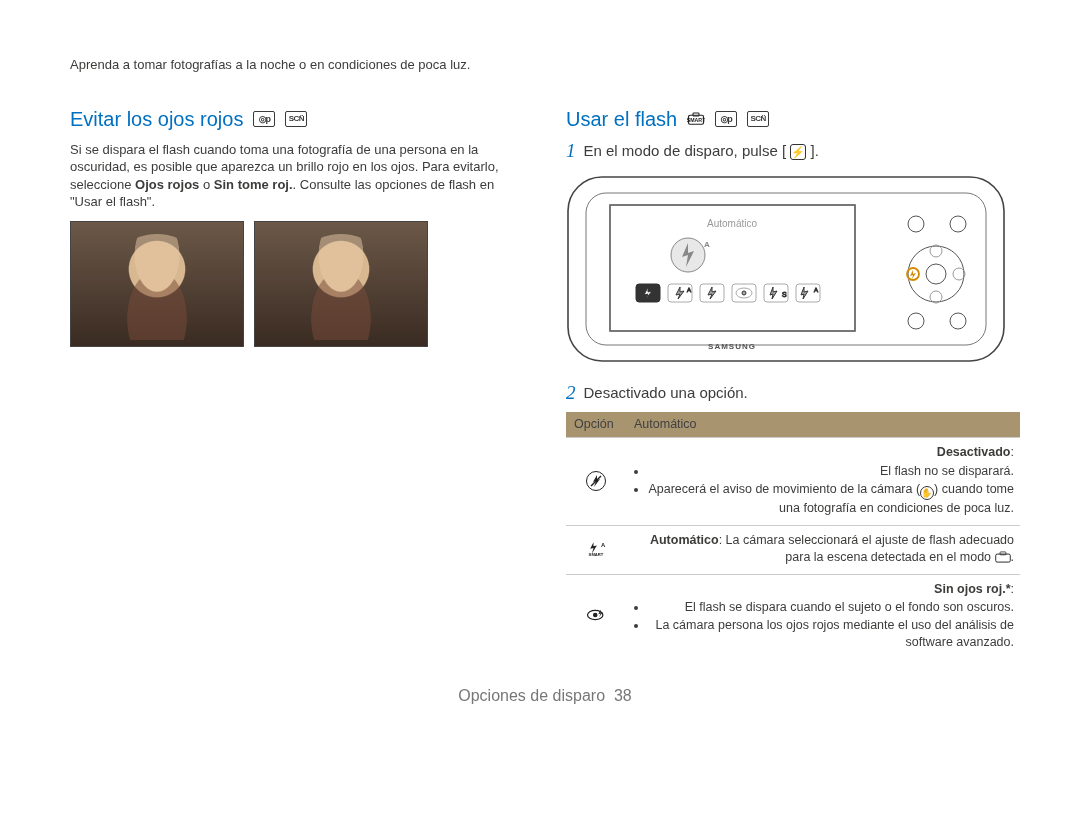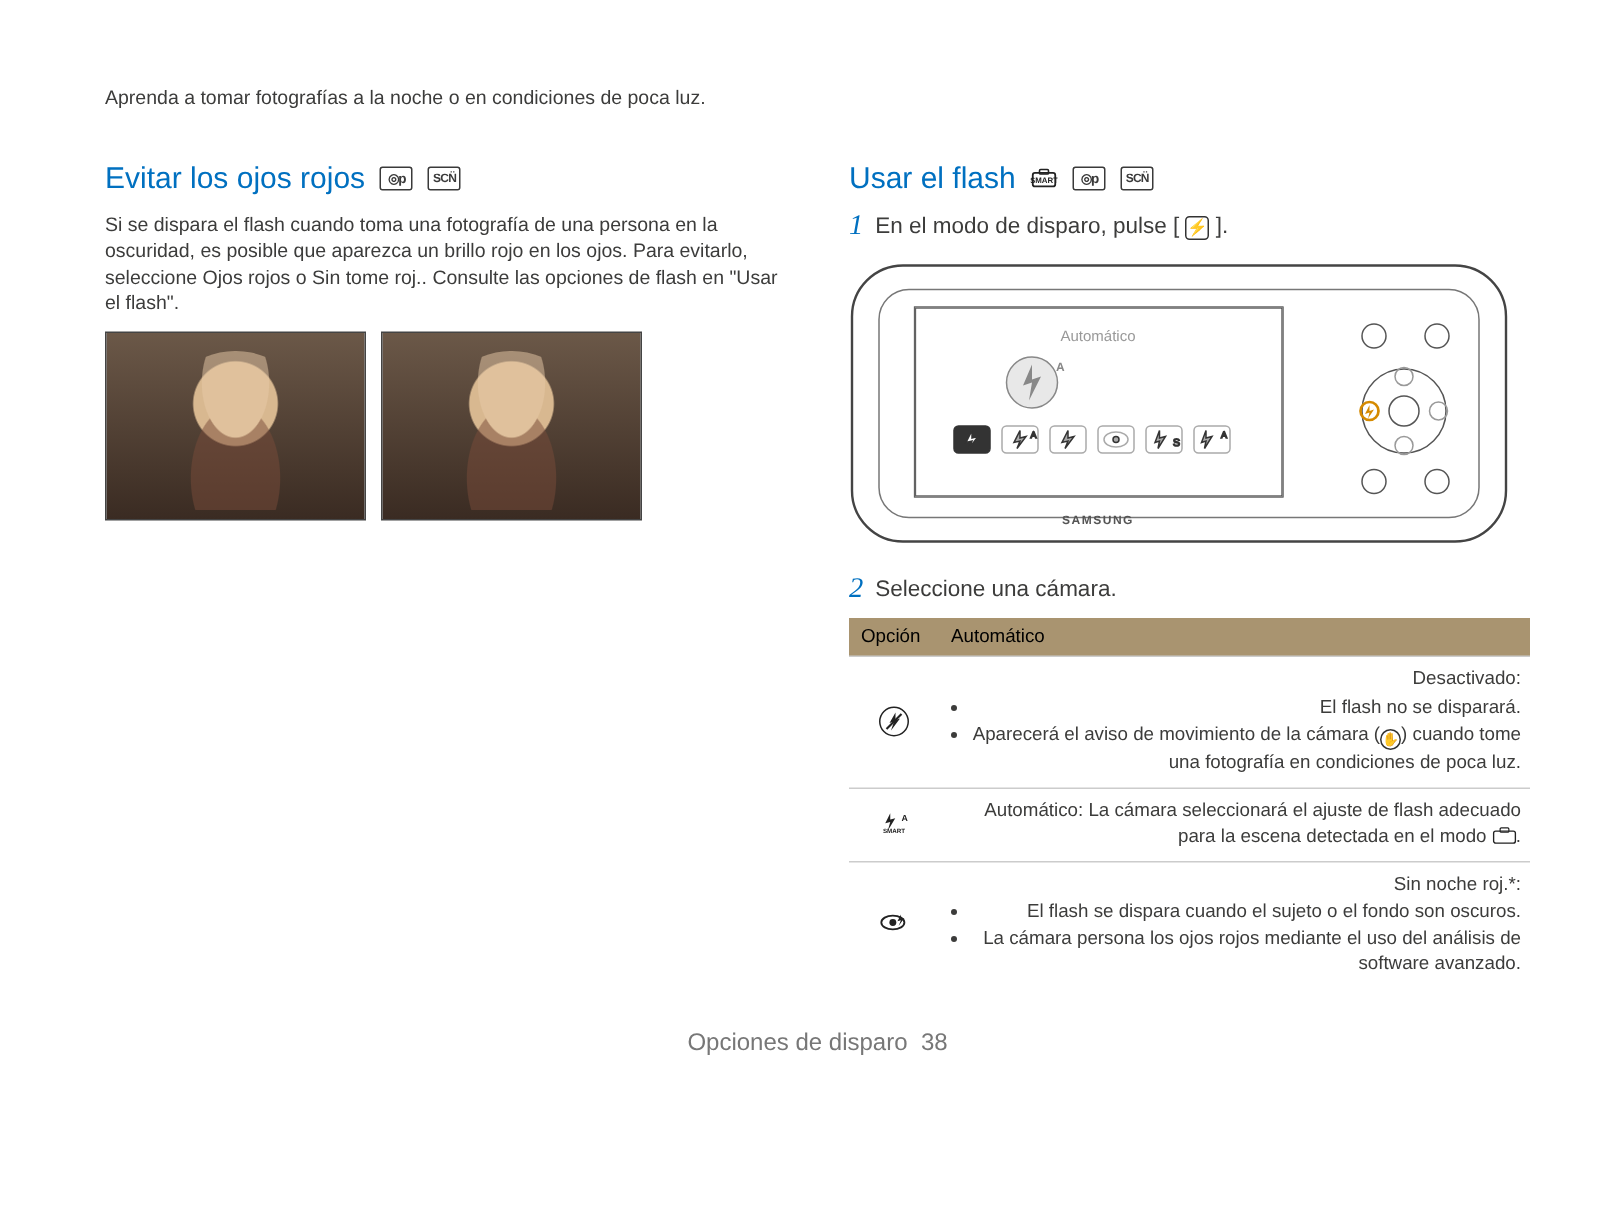--- a/index.html
+++ b/index.html
@@ -55,21 +55,21 @@
     font-size: 9px;
     font-weight: bold;
     color: #3a3a3a;
     background: #fff;
   }
   .mode-icon.cam::before { content: "◎p"; font-size: 9px; letter-spacing: -1px;}
   .mode-icon.scn::before { content: "SCN̈"; font-size: 8px; letter-spacing: -0.5px;}
   .mode-icon.smart { border: none; width: 18px;}
   .mode-icon.smart svg { width: 18px; height: 14px;}
   p { margin: 0 0 8px 0; }
-  .bold { font-weight: 400; }
+  .bold { font-weight: 700; }
   .photo-row {
     display: flex;
     gap: 10px;
     margin-top: 10px;
   }
   .photo-placeholder {
     width: 174px;
     height: 126px;
     background:
       radial-gradient(circle at 50% 38%, #d8b890 0 24%, transparent 25%),
@@ -116,21 +116,21 @@
   .camera svg { display:block; width:100%; height:auto; }
 
   
   table.opts {
     width: 100%;
     border-collapse: collapse;
     font-size: 12.5px;
   }
   table.opts th {
     background: var(--brown);
-    color: #000000;
+    color: #404040;
     font-weight: 400;
     text-align: left;
     padding: 4px 8px;
   }
   table.opts th:first-child { width: 60px; }
   table.opts td {
     border-top: 1px solid #ccc;
     padding: 6px 6px;
     vertical-align: middle;
     text-align: right;
@@ -271,21 +271,21 @@
           <circle cx="347" cy="105" r="6" fill="none" stroke="#d58a00" stroke-width="1.8"></circle>
           <path d="M347,101 L344,107 L347,106 L346,110 L350,104 L347,105 Z" fill="#d58a00"></path>
           <circle cx="393" cy="105" r="6" fill="none" stroke="#999"></circle>
           <circle cx="350" cy="152" r="8" fill="none" stroke="#555"></circle>
           <circle cx="392" cy="152" r="8" fill="none" stroke="#555"></circle>
         </svg>
       </div>
 
       <div class="step">
         <span class="step-num">2</span>
-        <span>Seleccione una cámara.</span>
+        <span>Desactivado una opción.</span>
       </div>
 
       <table class="opts">
         <thead>
           <tr>
             <th>Opción</th>
             <th>Automático</th>
           </tr>
         </thead>
         <tbody>
@@ -327,21 +327,21 @@
             <td>
               <span class="opt-icon eye">
                 <svg viewBox="0 0 26 18">
                     <ellipse cx="12" cy="9" rx="10" ry="6" fill="none" stroke="#222" stroke-width="1.6"></ellipse>
                     <circle cx="12" cy="9" r="3" fill="#222"></circle>
                     <path d="M19,2 L16,8 L19,7 L17,12 L22,5 L19,6 Z" fill="#222"></path>
                   </svg>
               </span>
             </td>
             <td>
-              <span class="bold">Sin noche roj.*</span><span>:</span>
+              <span class="bold">Sin ojos roj.*</span><span>:</span>
               <ul class="bullets">
                 <li>El flash se dispara cuando el sujeto o el fondo son oscuros.</li>
                 <li>La cámara persona los ojos rojos mediante el uso del análisis de software avanzado.</li>
               </ul>
             </td>
           </tr>
         </tbody>
       </table>
     </div>
   </div>

